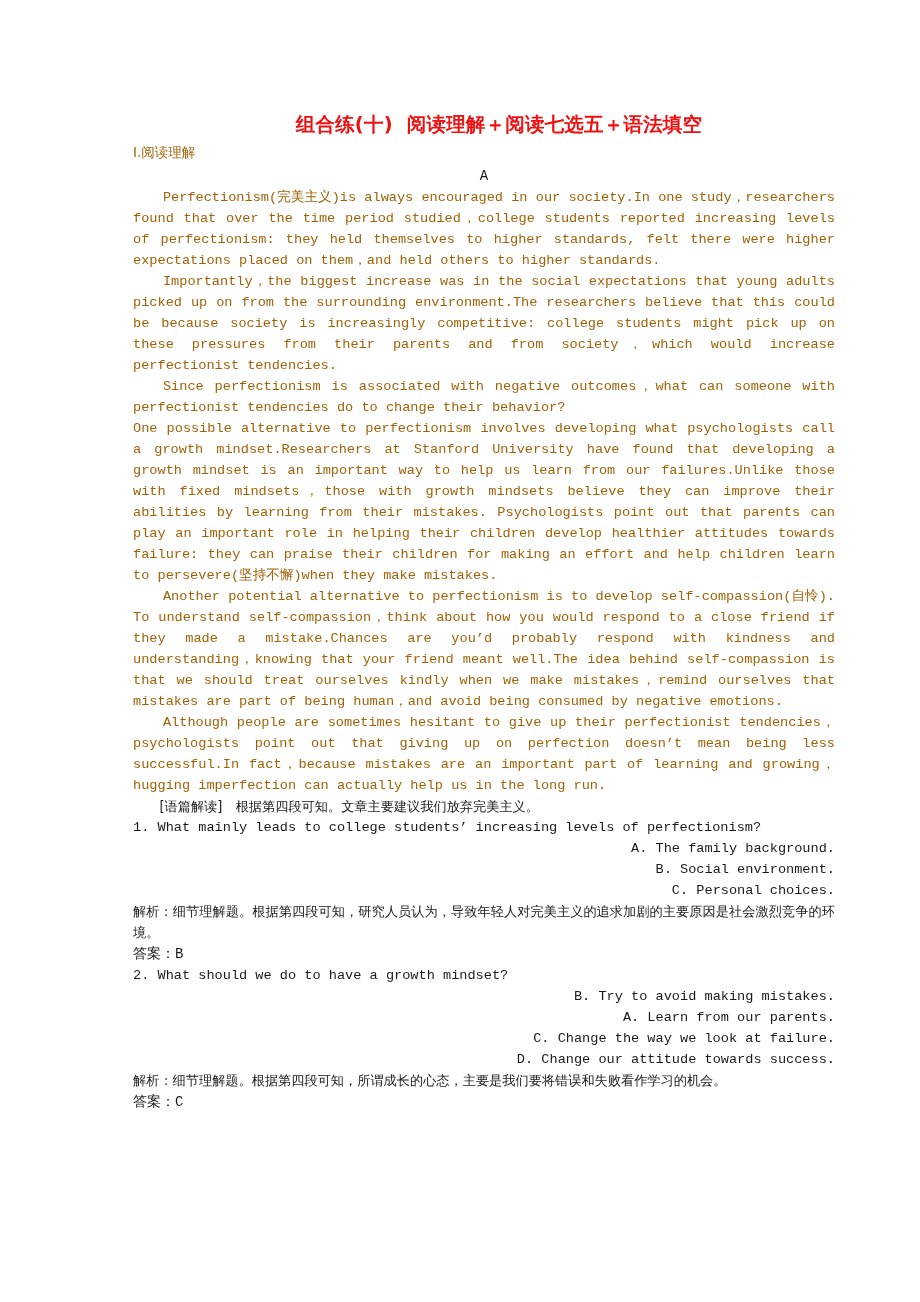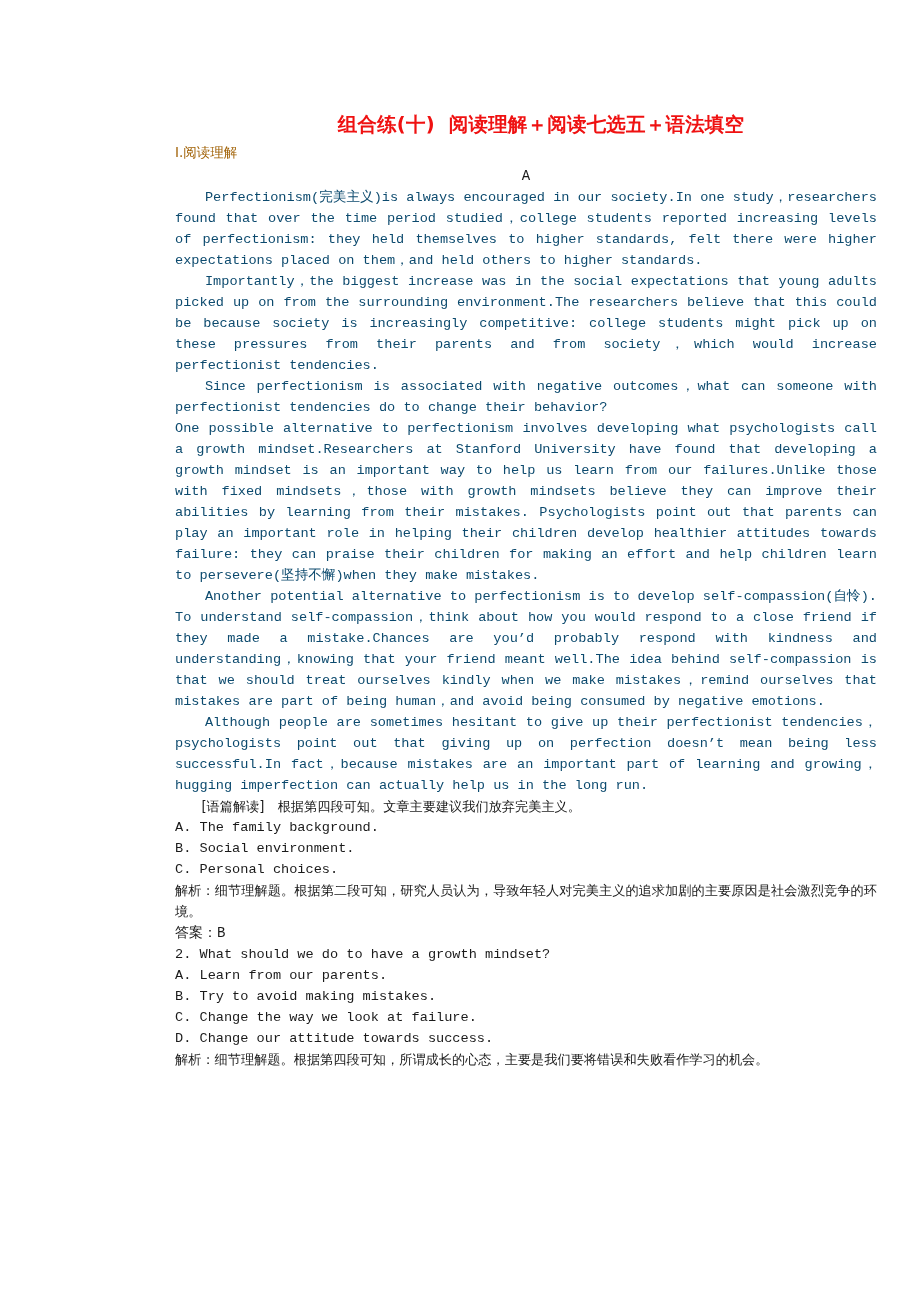--- a/index.html
+++ b/index.html
@@ -23,21 +23,20 @@
     top: 0;
     width: 920px;
     height: 1302px;
   }
 
   .content {
     position: absolute;
     left: 133px;
     top: 112px;
     width: 702px;
-    margin-left: 42px;
   }
 
   
   .doc-title {
     color: #ef1111;
     font-family: "DejaVu Sans", "Liberation Sans", sans-serif;
     font-weight: bold;
     font-size: 19.5px;
     letter-spacing: 0.2px;
     text-align: center;
@@ -66,21 +65,21 @@
   }
 
   
   .para {
     font-family: "Liberation Mono", "DejaVu Sans Mono", monospace;
     font-size: 13.6px;
     line-height: 21px;
     text-align: justify;
     text-justify: inter-word;
     margin: 0;
-    color: #0c4a6e;
+    color: #a16207;
     word-spacing: 0px;
   }
   .para.indent { text-indent: 2.2em; }
   .para.noindent { text-indent: 0; }
 
   
   .reading-note {
     font-family: "DejaVu Sans", "Liberation Sans", sans-serif;
     font-size: 13.2px;
     line-height: 21px;
@@ -93,20 +92,21 @@
     line-height: 21px;
     margin: 0;
     text-indent: 0;
   }
   .option {
     font-family: "Liberation Mono", "DejaVu Sans Mono", monospace;
     font-size: 13.6px;
     line-height: 21px;
     margin: 0;
     text-indent: 0;
+    text-align: right;
   }
   .explain {
     font-family: "DejaVu Sans", "Liberation Sans", sans-serif;
     font-size: 13.2px;
     line-height: 21px;
     margin: 0;
     text-align: justify;
   }
   .answer {
     font-family: "DejaVu Sans", "Liberation Sans", sans-serif;
@@ -134,27 +134,29 @@
 
     <p class="para indent">Perfectionism(完美主义)is always encouraged in our society.In one study，researchers found that over the time period studied，college students reported increasing levels of perfectionism: they held themselves to higher standards, felt there were higher expectations placed on them，and held others to higher standards.</p>
     <p class="para indent">Importantly，the biggest increase was in the social expectations that young adults picked up on from the surrounding environment.The researchers believe that this could be because society is increasingly competitive: college students might pick up on these pressures from their parents and from society，which would increase perfectionist tendencies.</p>
     <p class="para indent">Since perfectionism is associated with negative outcomes，what can someone with perfectionist tendencies do to change their behavior?</p>
     <p class="para noindent">One possible alternative to perfectionism involves developing what psychologists call a growth mindset.Researchers at Stanford University have found that developing a growth mindset is an important way to help us learn from our failures.Unlike those with fixed mindsets，those with growth mindsets believe they can improve their abilities by learning from their mistakes. Psychologists point out that parents can play an important role in helping their children develop healthier attitudes towards failure: they can praise their children for making an effort and help children learn to persevere(坚持不懈)when they make mistakes.</p>
     <p class="para indent">Another potential alternative to perfectionism is to develop self-compassion(自怜). To understand self-compassion，think about how you would respond to a close friend if they made a mistake.Chances are you’d probably respond with kindness and understanding，knowing that your friend meant well.The idea behind self-compassion is that we should treat ourselves kindly when we make mistakes，remind ourselves that mistakes are part of being human，and  avoid being consumed by negative emotions.</p>
     <p class="para indent">Although people are sometimes hesitant to give up their perfectionist tendencies，psychologists point out that giving up on perfection doesn’t mean being less successful.In fact，because mistakes are an important part of learning and growing，hugging imperfection can actually help us in the long run.</p>
 
     <p class="reading-note"><span>[语篇解读]</span>　<span>根据第四段可知。文章主要建议我们放弃完美主义。</span></p>
 
+    <p class="question">1. What mainly leads to college students’ increasing levels of perfectionism?</p>
     <p class="option">A. The family background.</p>
     <p class="option">B. Social environment.</p>
     <p class="option">C. Personal choices.</p>
-    <p class="explain">解析：细节理解题。根据第二段可知，研究人员认为，导致年轻人对完美主义的追求加剧的主要原因是社会激烈竞争的环境。</p>
+    <p class="explain">解析：细节理解题。根据第四段可知，研究人员认为，导致年轻人对完美主义的追求加剧的主要原因是社会激烈竞争的环境。</p>
     <p class="answer"><span>答案：</span><span class="letter">B</span></p>
 
     <p class="question">2. What should we do to have a growth mindset?</p>
+    <p class="option">B. Try to avoid making mistakes.</p>
     <p class="option">A. Learn from our parents.</p>
-    <p class="option">B. Try to avoid making mistakes.</p>
     <p class="option">C. Change the way we look at failure.</p>
     <p class="option">D. Change our attitude towards success.</p>
     <p class="explain">解析：细节理解题。根据第四段可知，所谓成长的心态，主要是我们要将错误和失败看作学习的机会。</p>
+    <p class="answer"><span>答案：</span><span class="letter">C</span></p>
 
   </div>
 </div>
 
 </body></html>

